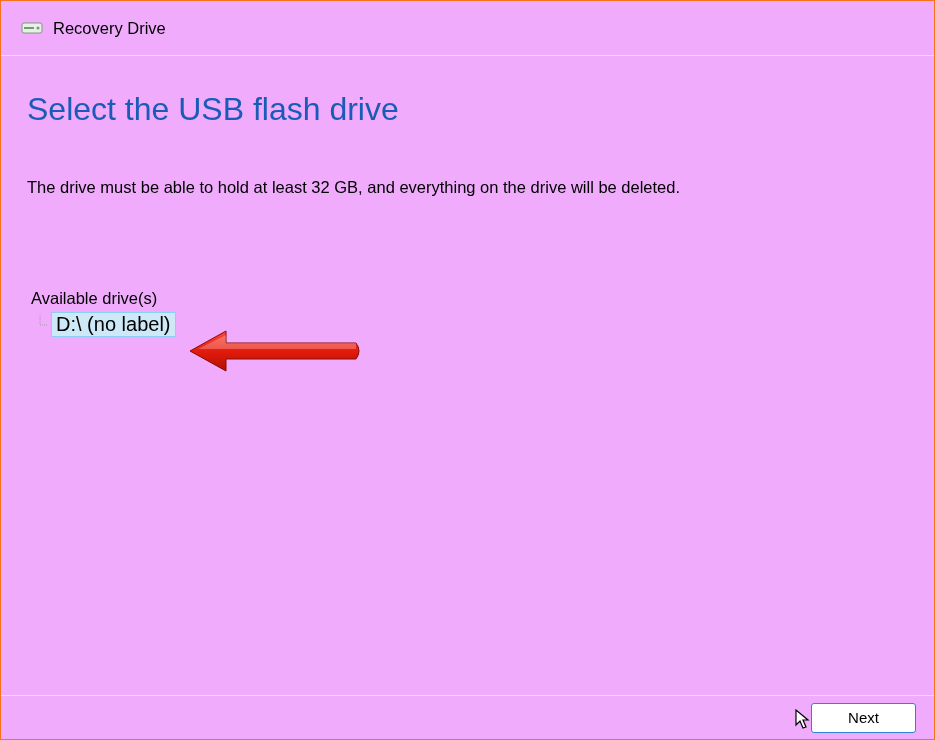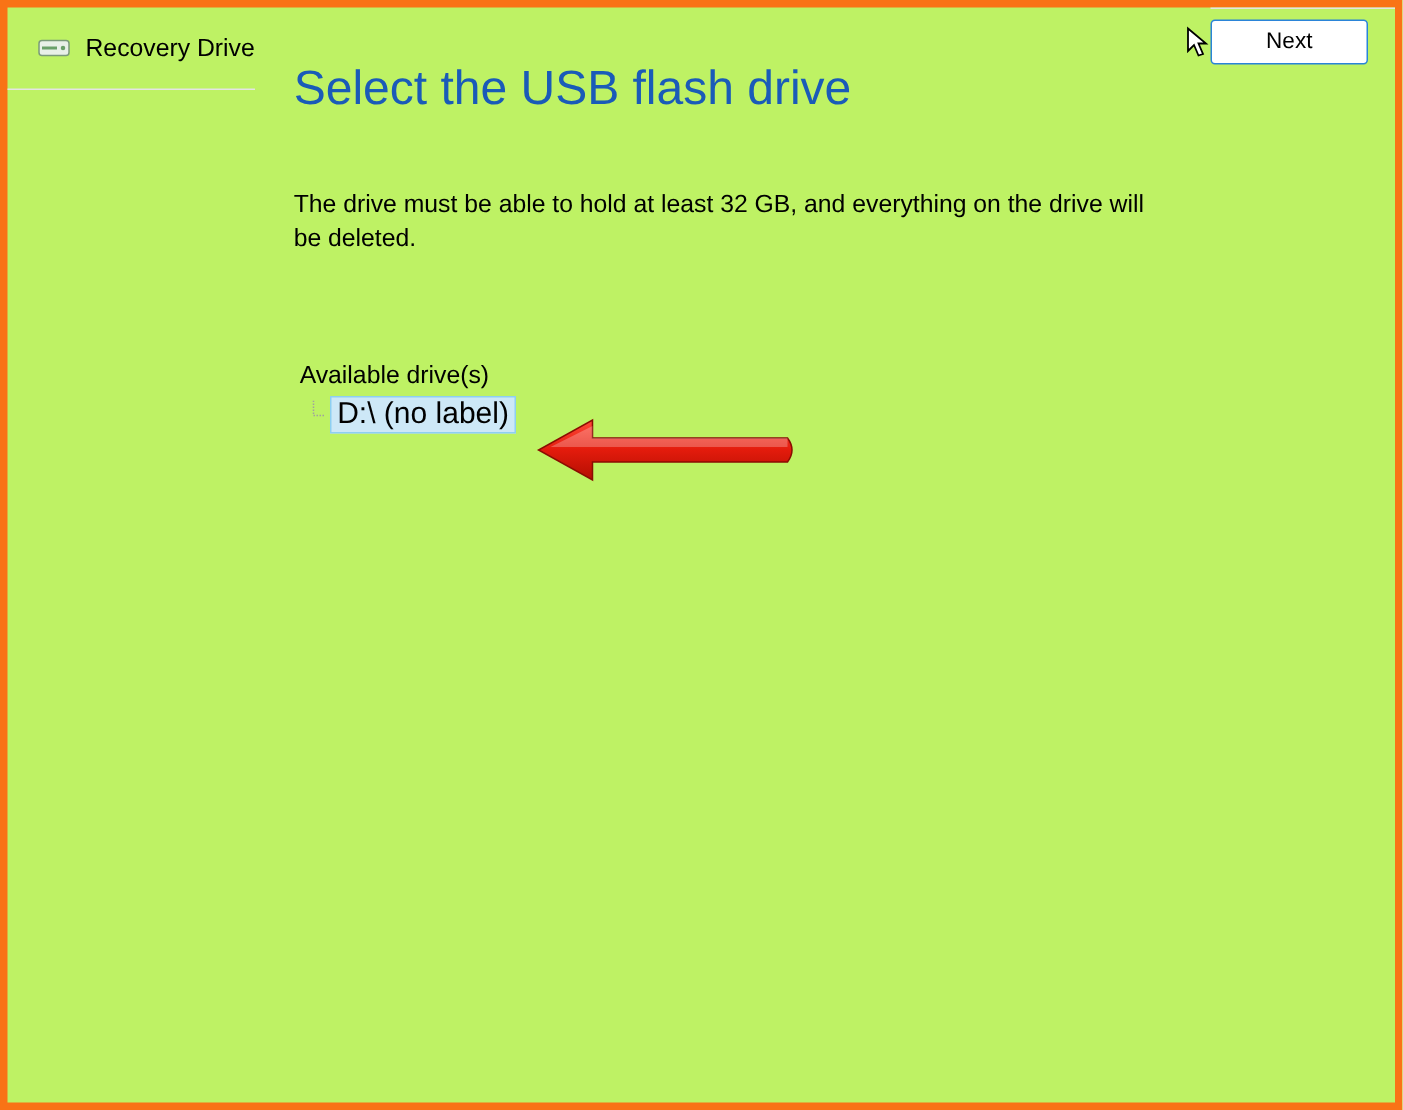--- a/index.html
+++ b/index.html
@@ -12,23 +12,24 @@
       font-size: 15px;
       background: #ffffff;
       width: 935px;
       height: 740px;
       position: relative;
       overflow: hidden;
     }
     .window {
       width: 100%;
       height: 100%;
-      border: 5px solid #f97316;
-      display: flex;
-      background: #bef264;
+      border: 1px solid #f97316;
+      display: flex;
+      flex-direction: column;
+      background: #f0abfc;
     }
     .titlebar {
       height: 55px;
       border-bottom: 1px solid #e4e4e4;
       display: flex;
       align-items: center;
       padding-left: 20px;
       gap: 10px;
     }
     .titlebar-icon {
@@ -50,21 +51,21 @@
     }
     .heading {
       color: #1a5bb8;
       font-size: 32px;
       font-weight: 400;
       margin-bottom: 48px;
     }
     .description {
       color: #000;
       font-size: 16.5px;
-      margin-bottom: 70px;
+      margin-bottom: 90px;
       line-height: 1.4;
     }
     .available-label {
       color: #000;
       font-size: 16.5px;
       margin-left: 4px;
       margin-bottom: 4px;
     }
     .tree {
       margin-left: 10px;

